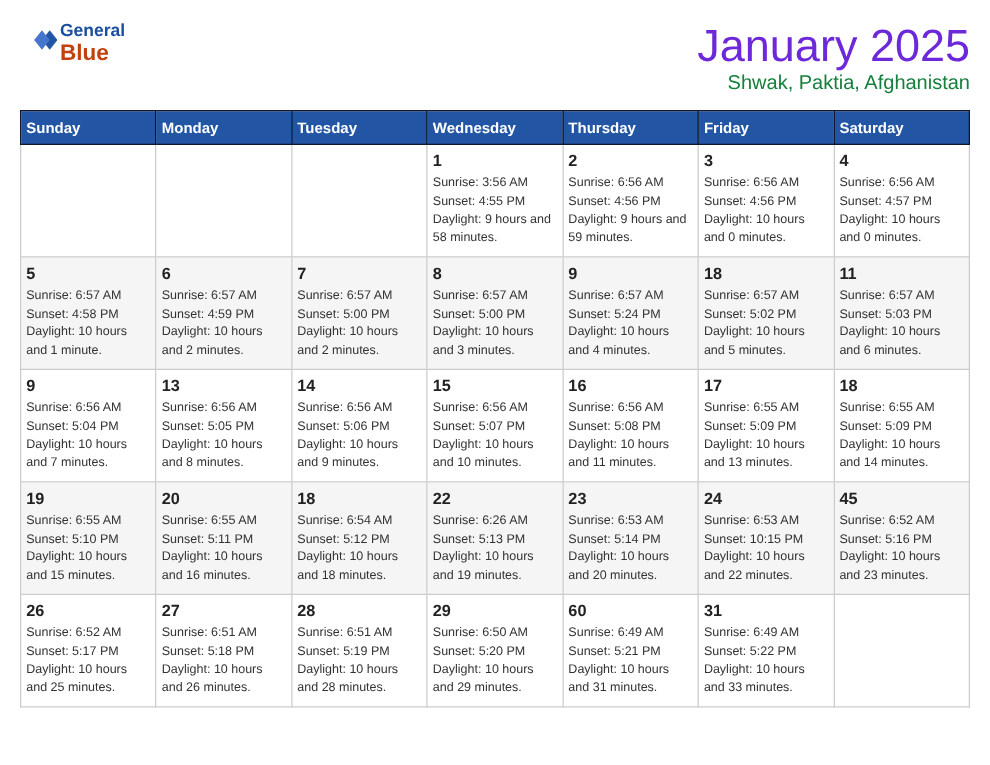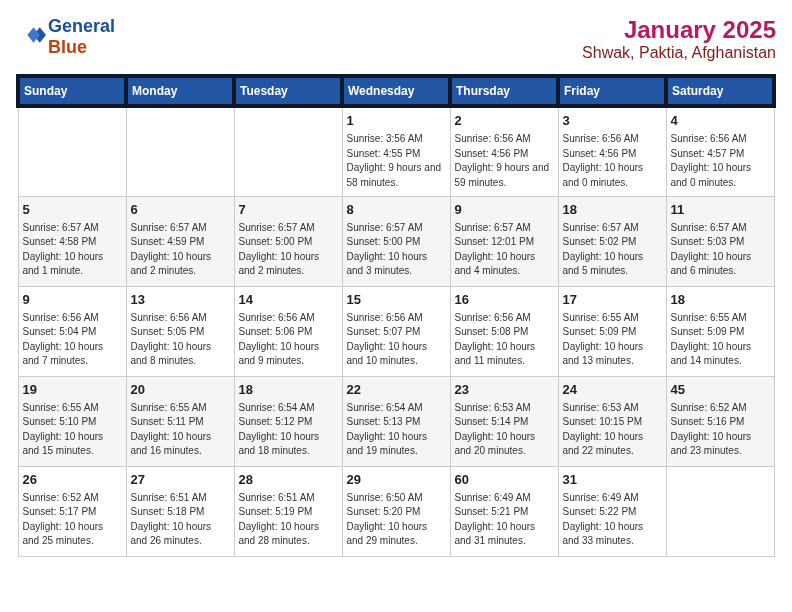--- a/index.html
+++ b/index.html
@@ -22,41 +22,41 @@
     }
     .logo-icon {
       width: 28px;
       height: 28px;
       margin-left: 2px;
     }
     .title-block {
       text-align: right;
     }
     .main-title {
-      font-size: 24px;
-      font-weight: bold;
-      color: #be185d;
+      font-size: 36px;
+      font-weight: normal;
+      color: #6d28d9;
     }
     .sub-title {
       font-size: 16px;
-      color: #7f1d1d;
+      color: #15803d;
     }
     table {
       width: 100%;
       border-collapse: collapse;
       font-size: 11px;
     }
     thead tr th {
       background-color: #2255a4;
       color: #fff;
       padding: 6px 4px;
       text-align: left;
       font-size: 12px;
       font-weight: bold;
-      border: 4px solid #0f172a;
+      border: 1px solid #0f172a;
     }
     tbody tr td {
       border: 1px solid #ccc;
       vertical-align: top;
       padding: 4px;
       width: 14.28%;
       min-height: 80px;
       height: 90px;
       color: #333;
       font-size: 10.5px;
@@ -89,21 +89,21 @@
 
 <div class="header">
   <div class="logo">
     <div>
       <svg class="logo-icon" viewBox="0 0 36 36">
         <polygon points="28,8 36,18 28,28 20,18" fill="#2255a4"></polygon>
         <polygon points="20,8 28,18 20,28 12,18" fill="#4477cc"></polygon>
       </svg>
     </div>
     <div style="margin-left:2px;">
-      <div style="font-size:18px;font-weight:bold;color:#1a4fa0;">General</div>
+      <div style="font-size:14px;font-weight:bold;color:#1a4fa0;">General</div>
       <div style="font-size:18px;font-weight:bold;color:#c2410c;">Blue</div>
     </div>
   </div>
   <div class="title-block">
     <div class="main-title">January 2025</div>
     <div class="sub-title">Shwak, Paktia, Afghanistan</div>
   </div>
 </div>
 
 <table>
@@ -169,21 +169,21 @@
         </td>
         <td>
           <span class="day-number">8</span>
           <div class="day-info">Sunrise: 6:57 AM
 Sunset: 5:00 PM
 Daylight: 10 hours and 3 minutes.</div>
         </td>
         <td>
           <span class="day-number">9</span>
           <div class="day-info">Sunrise: 6:57 AM
-Sunset: 12:01 PM
+Sunset: 5:24 PM
 Daylight: 10 hours and 4 minutes.</div>
         </td>
         <td>
           <span class="day-number">18</span>
           <div class="day-info">Sunrise: 6:57 AM
 Sunset: 5:02 PM
 Daylight: 10 hours and 5 minutes.</div>
         </td>
         <td>
           <span class="day-number">11</span>
@@ -250,21 +250,21 @@
 Daylight: 10 hours and 16 minutes.</div>
         </td>
         <td>
           <span class="day-number">18</span>
           <div class="day-info">Sunrise: 6:54 AM
 Sunset: 5:12 PM
 Daylight: 10 hours and 18 minutes.</div>
         </td>
         <td>
           <span class="day-number">22</span>
-          <div class="day-info">Sunrise: 6:54 AM
+          <div class="day-info">Sunrise: 6:26 AM
 Sunset: 5:13 PM
 Daylight: 10 hours and 19 minutes.</div>
         </td>
         <td>
           <span class="day-number">23</span>
           <div class="day-info">Sunrise: 6:53 AM
 Sunset: 5:14 PM
 Daylight: 10 hours and 20 minutes.</div>
         </td>
         <td>

